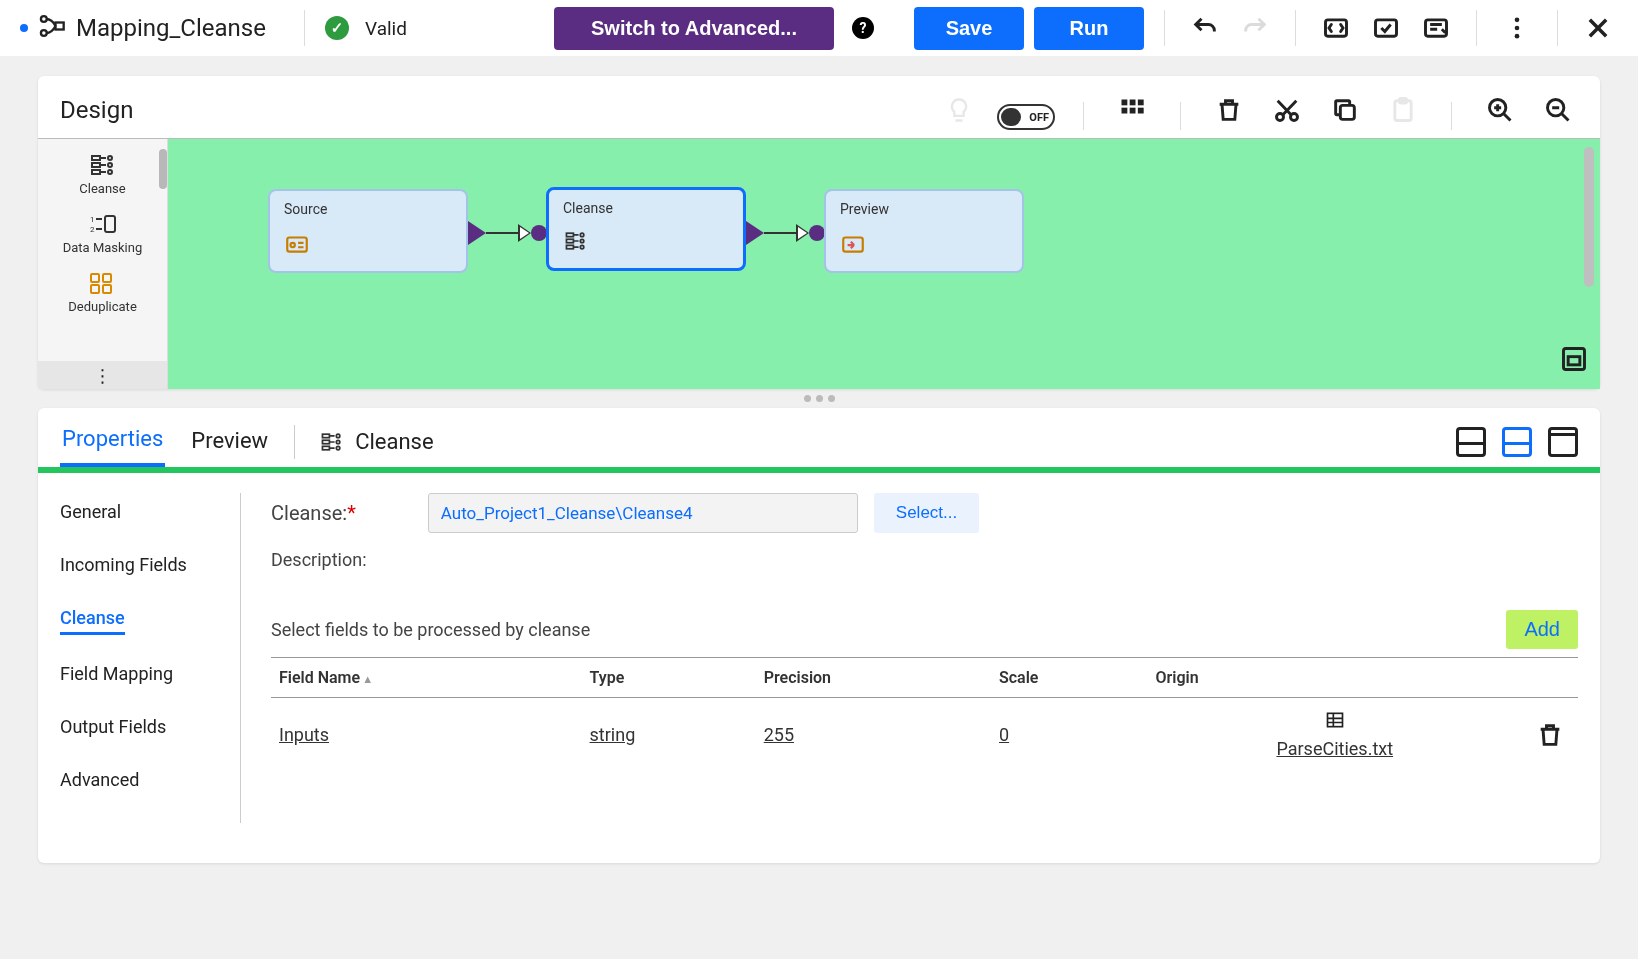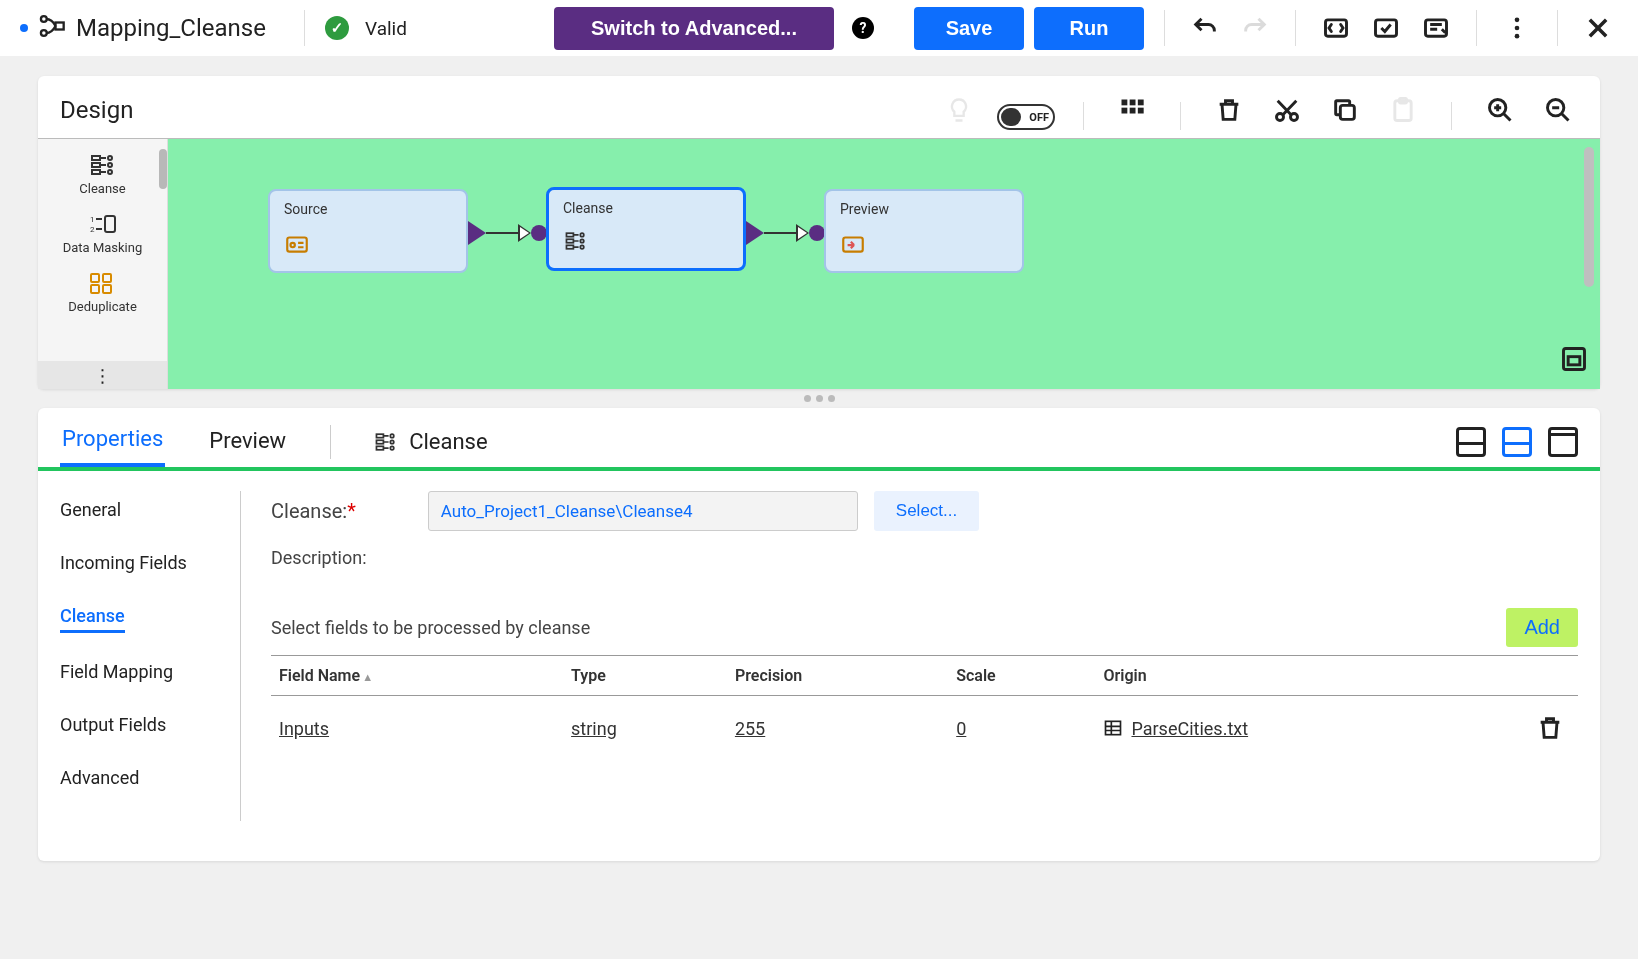--- a/index.html
+++ b/index.html
@@ -62,21 +62,21 @@
 .conn-arrow { width:0;height:0;border-top:9px solid transparent;border-bottom:9px solid transparent;border-left:13px solid #333;position:relative; }
 .conn-arrow::after{content:"";position:absolute;left:-11px;top:-6px;width:0;height:0;border-top:6px solid transparent;border-bottom:6px solid transparent;border-left:9px solid #fff;}
 .conn-dot { width:16px;height:16px;border-radius:50%;background:#5a2d82; }
 .canvas-scroll { position:absolute;right:6px;top:8px;width:10px;height:140px;background:#bfbfbf;border-radius:5px; }
 .minimap-btn { position:absolute;right:6px;bottom:10px; }
 
 .resize-dots { display:flex;justify-content:center;gap:5px;padding:6px 0; }
 .resize-dots span { width:7px;height:7px;border-radius:50%;background:#bbb; }
 
 .props-panel { margin-top:0; }
-.props-header { display:flex;align-items:center;padding:8px 22px 0 22px;border-bottom:4px solid #22c55e; gap:42px; }
+.props-header { display:flex;align-items:center;padding:8px 22px 0 22px;border-bottom:6px solid #22c55e; gap:24px; }
 .pp-tab { font-size:22px;padding:10px 2px 12px 2px;cursor:pointer;color:#222; }
 .pp-tab.active { color:#0d6efd;border-bottom:4px solid #0d6efd; }
 .pp-vsep { width:1px;height:34px;background:#ccc; }
 .pp-cleanse { display:flex;align-items:center;gap:10px;font-size:22px; }
 .layout-icons { margin-left:auto;display:flex;gap:16px; }
 .layout-icon { width:30px;height:30px;border:3px solid #222;border-radius:4px;position:relative;cursor:pointer; }
 .layout-icon.h::after{content:"";position:absolute;left:0;right:0;top:50%;height:3px;background:#222;}
 .layout-icon.blue { border-color:#0d6efd; }
 .layout-icon.blue::after{background:#0d6efd;}
 
@@ -92,21 +92,21 @@
 .field-input { width:430px;height:40px;border:1px solid #ccc;background:#f3f3f3;padding:0 12px;font-size:17px;color:#0d6efd;display:flex;align-items:center;border-radius:3px; }
 .select-btn { background:#eaf2fe;color:#0d6efd;border:none;padding:10px 22px;font-size:17px;border-radius:3px;cursor:pointer; }
 .desc-label { font-size:18px;color:#444;margin-bottom:40px; }
 .table-head-row { display:flex;align-items:center;justify-content:space-between;margin-bottom:8px; }
 .table-inst { font-size:18px;color:#444; }
 .add-btn { background:#bef264;color:#0d6efd;border:none;padding:8px 18px;font-size:20px;border-radius:3px;cursor:pointer; }
 .tbl { width:100%;border-collapse:collapse; }
 .tbl th { text-align:left;font-size:16px;font-weight:600;color:#333;padding:10px 8px;border-top:1px solid #999;border-bottom:1px solid #999; }
 .tbl td { font-size:18px;padding:12px 8px;color:#333;text-decoration:underline; }
 .sort-arrow { font-size:11px;color:#999;margin-left:2px; }
-.origin-cell { display:flex;align-items:center;gap:8px; }
+.origin-cell { display:flex;align-items:center;gap:8px;flex-direction:column; }
 </style>
 </head>
 <body>
 
 <div class="topbar">
   <span class="unsaved-dot"></span>
   <span class="mapping-icon">
     <svg viewBox="0 0 24 24">
         <circle cx="5" cy="6" r="2.5" fill="none" stroke="#222" stroke-width="2"></circle>
         <circle cx="5" cy="18" r="2.5" fill="none" stroke="#222" stroke-width="2"></circle>

